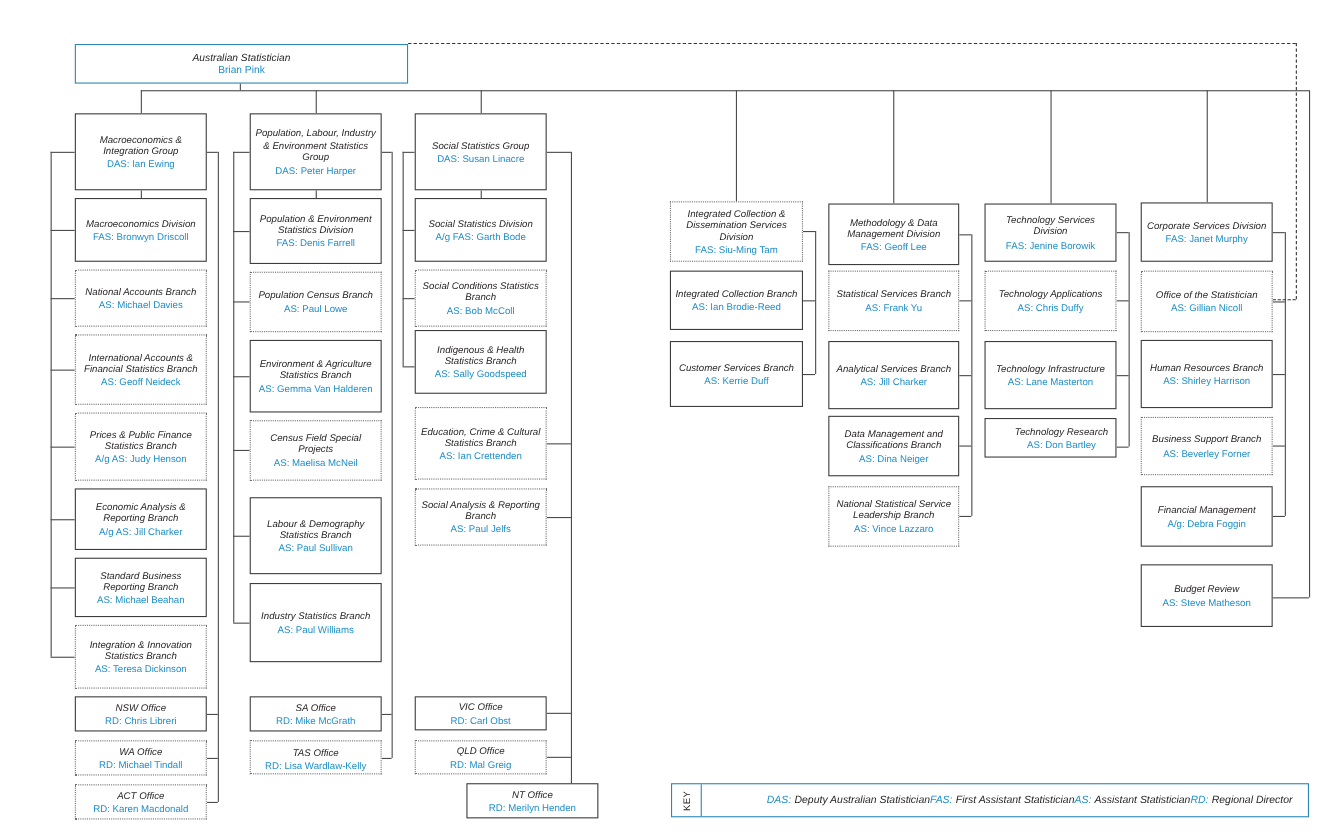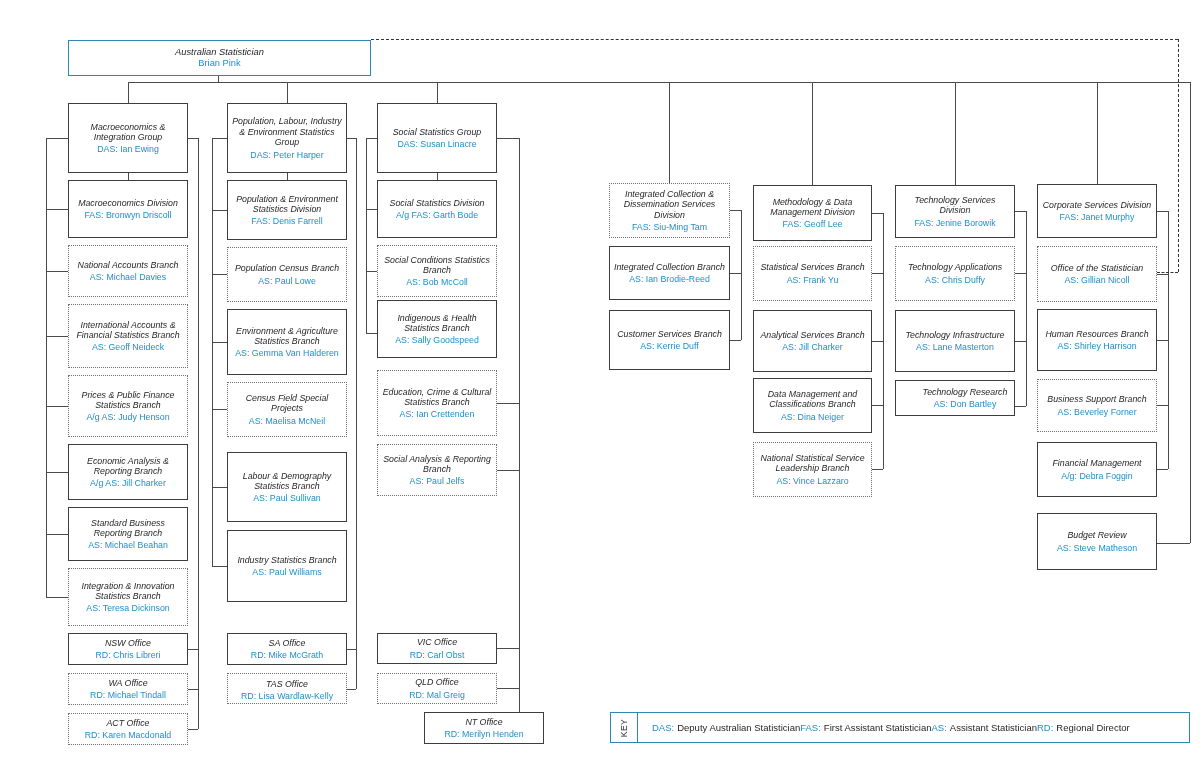--- a/index.html
+++ b/index.html
@@ -33,21 +33,21 @@
     border:1.5px solid #2e86b5;background:#fff;display:flex;z-index:2;
   }
   #key-label-cell{
     width:27px;box-sizing:border-box;border-right:1.5px solid #2e86b5;
     display:flex;align-items:center;justify-content:center;
   }
   #key-label-cell span{
     transform:rotate(-90deg);font-size:8.6px;color:#231f20;letter-spacing:.5px;white-space:nowrap;
   }
   #key-entries{
-    flex:1;display:flex;align-items:center;justify-content:flex-start;padding:0 14px;
+    flex:1;display:flex;align-items:center;justify-content:flex-end;padding:0 14px;font-style:italic;
   }
   .key-entry{font-size:9.5px;white-space:nowrap;}
   .key-entry .abbr{color:#1e8ec8;}
   .key-entry .desc{color:#231f20;margin-left:3px;}
 </style>
 </head>
 <body>
 
 <div id="canvas">
 

